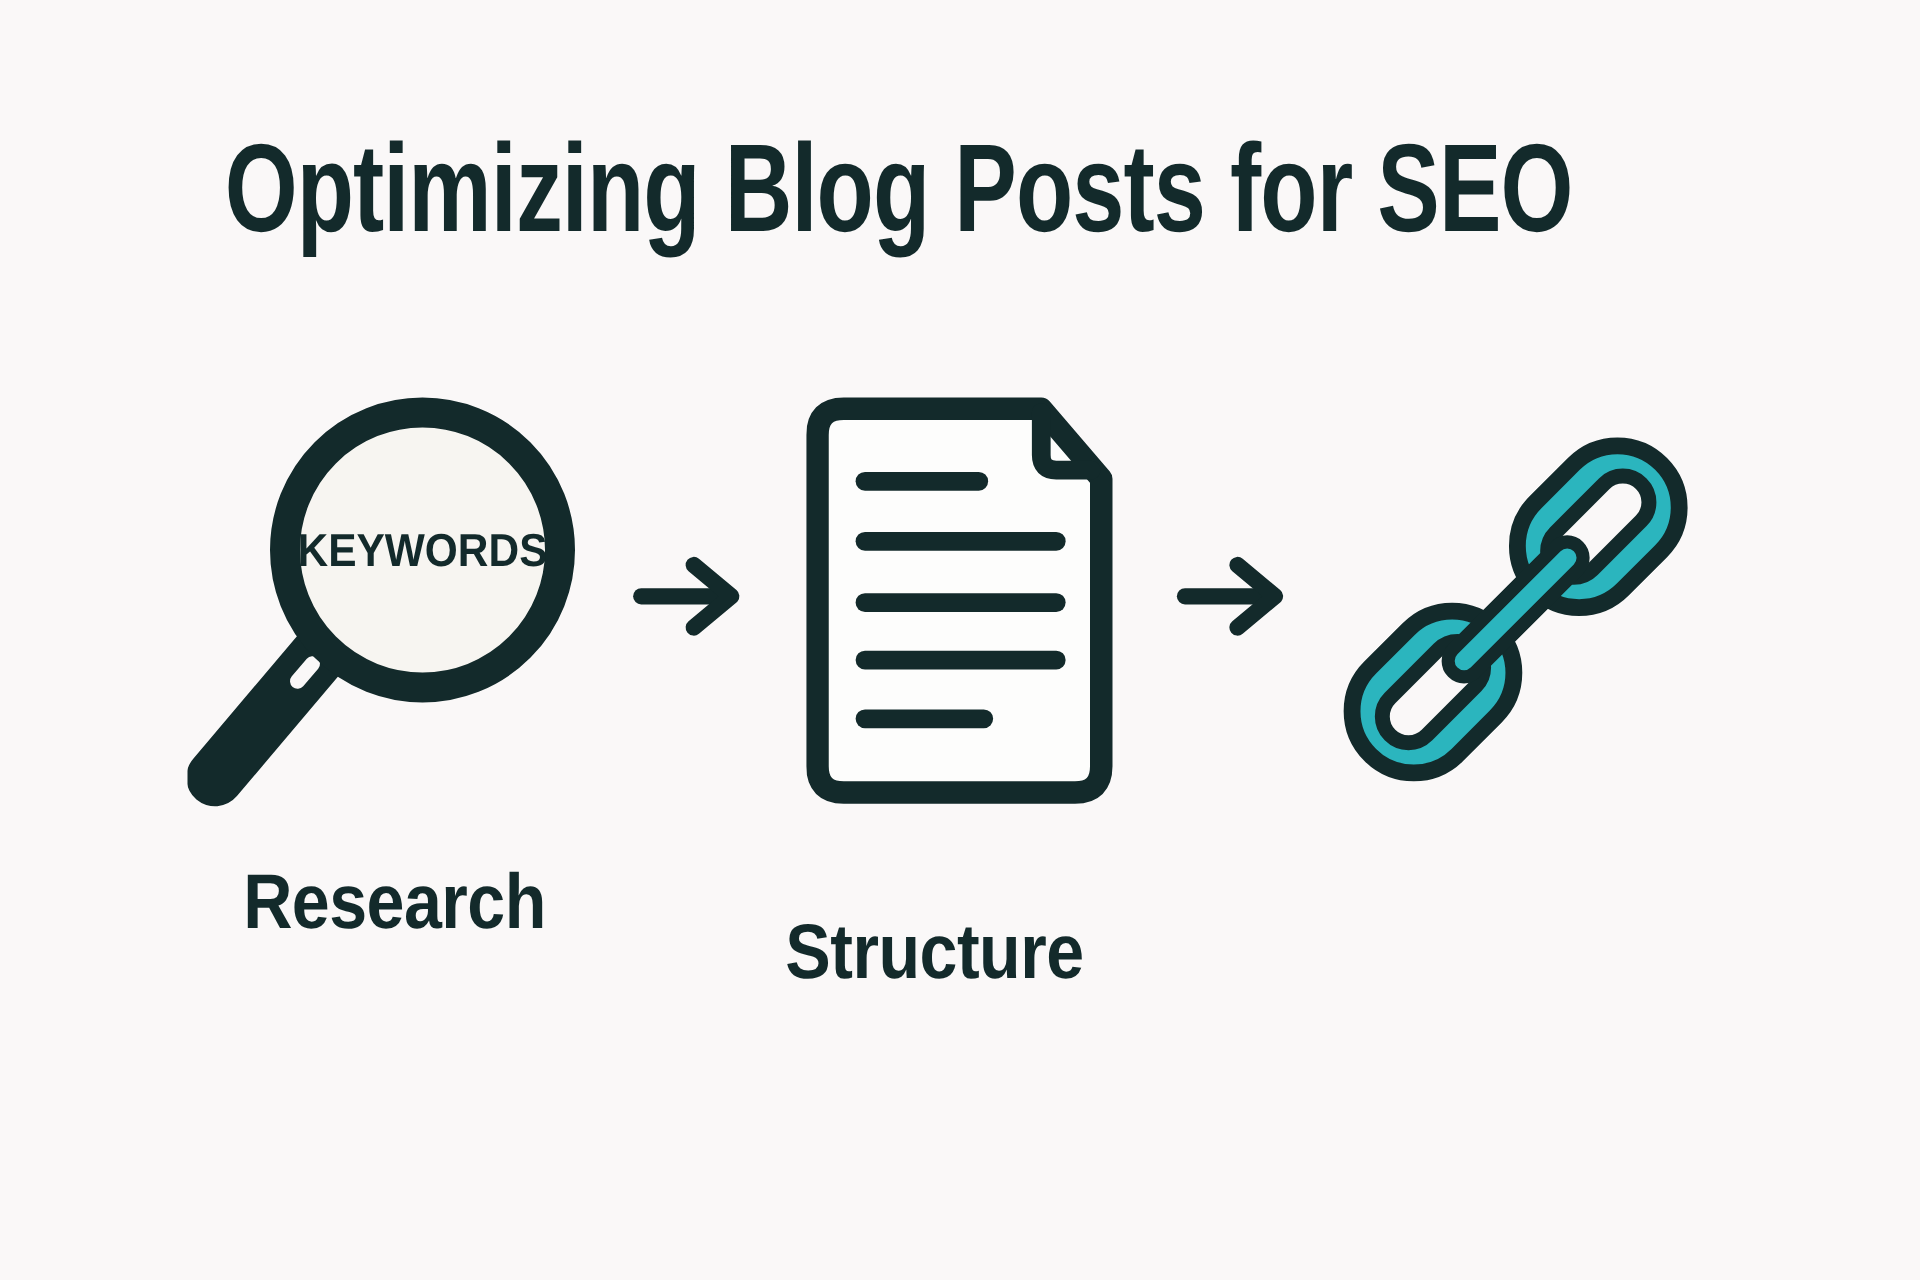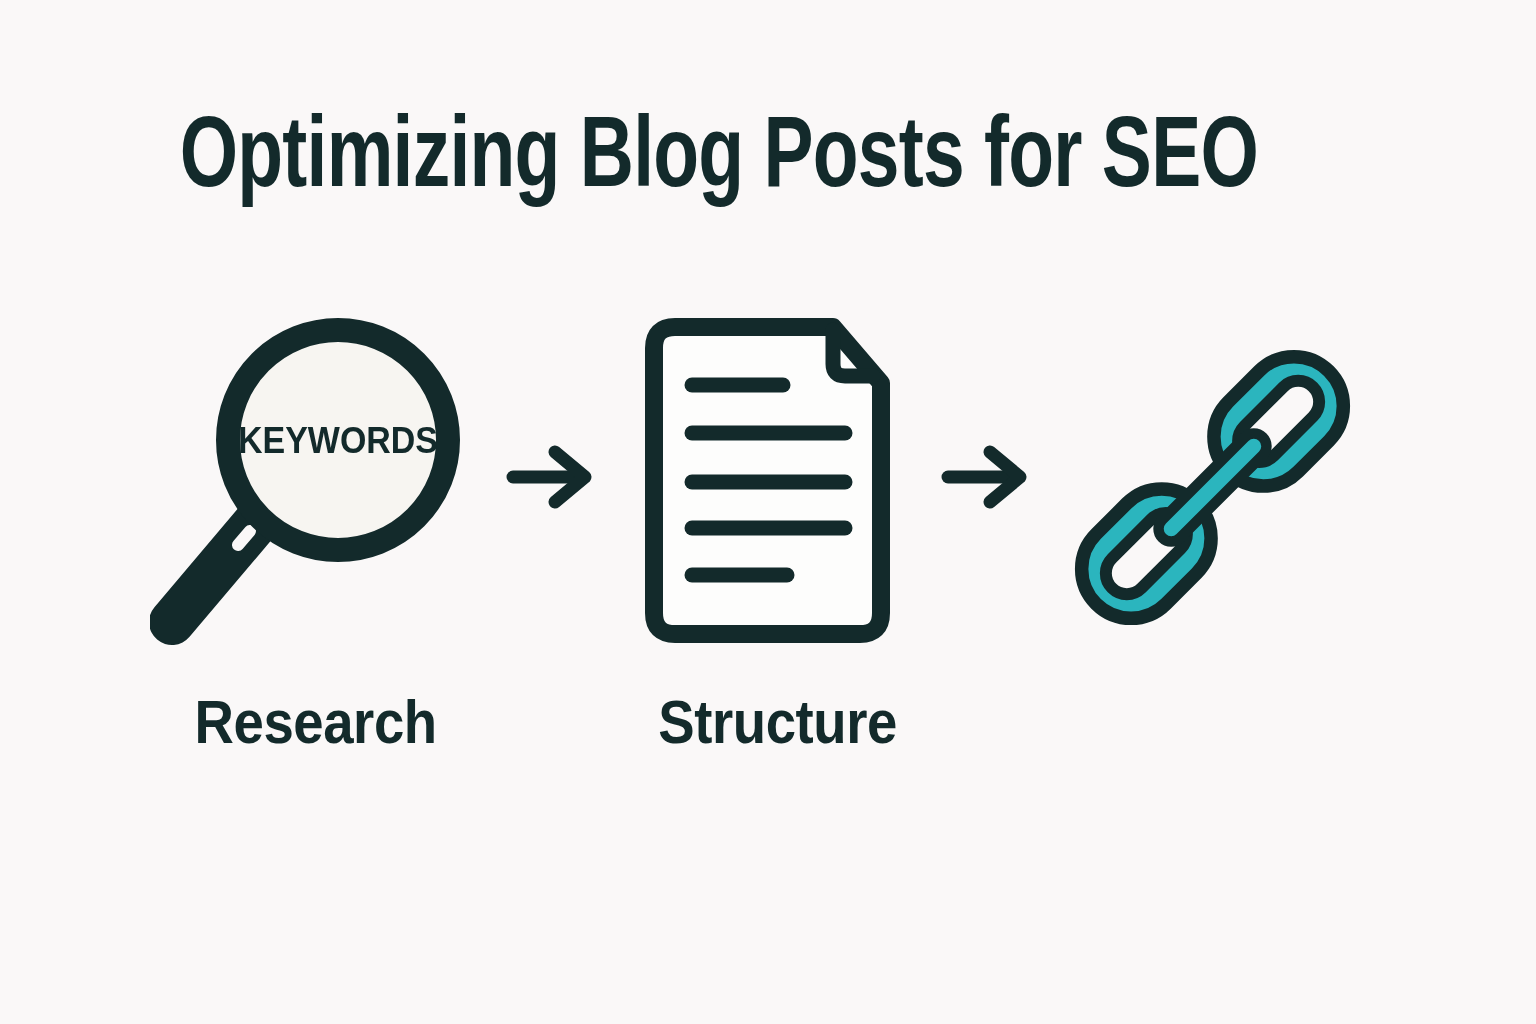--- a/index.html
+++ b/index.html
@@ -52,21 +52,21 @@
     color:var(--ink);
     line-height:80px;
   }
   .step-label .squeeze{
     display:inline-block;
     transform:scaleX(0.88);
     transform-origin:50% 50%;
     letter-spacing:-0.5px;
   }
   .label-research{left:106px;}
-  .label-structure{left:568px;}
+  .label-structure{left:538px;margin-top:40px;}
   .label-linking{left:1005px;}
   .keywords-text{
     font-family:"Liberation Sans", sans-serif;
     font-weight:bold;
     font-size:37px;
     fill:var(--ink);
   }
   .ink-stroke{stroke:var(--ink);}
   .teal-fill{fill:var(--teal);}
 </style>

